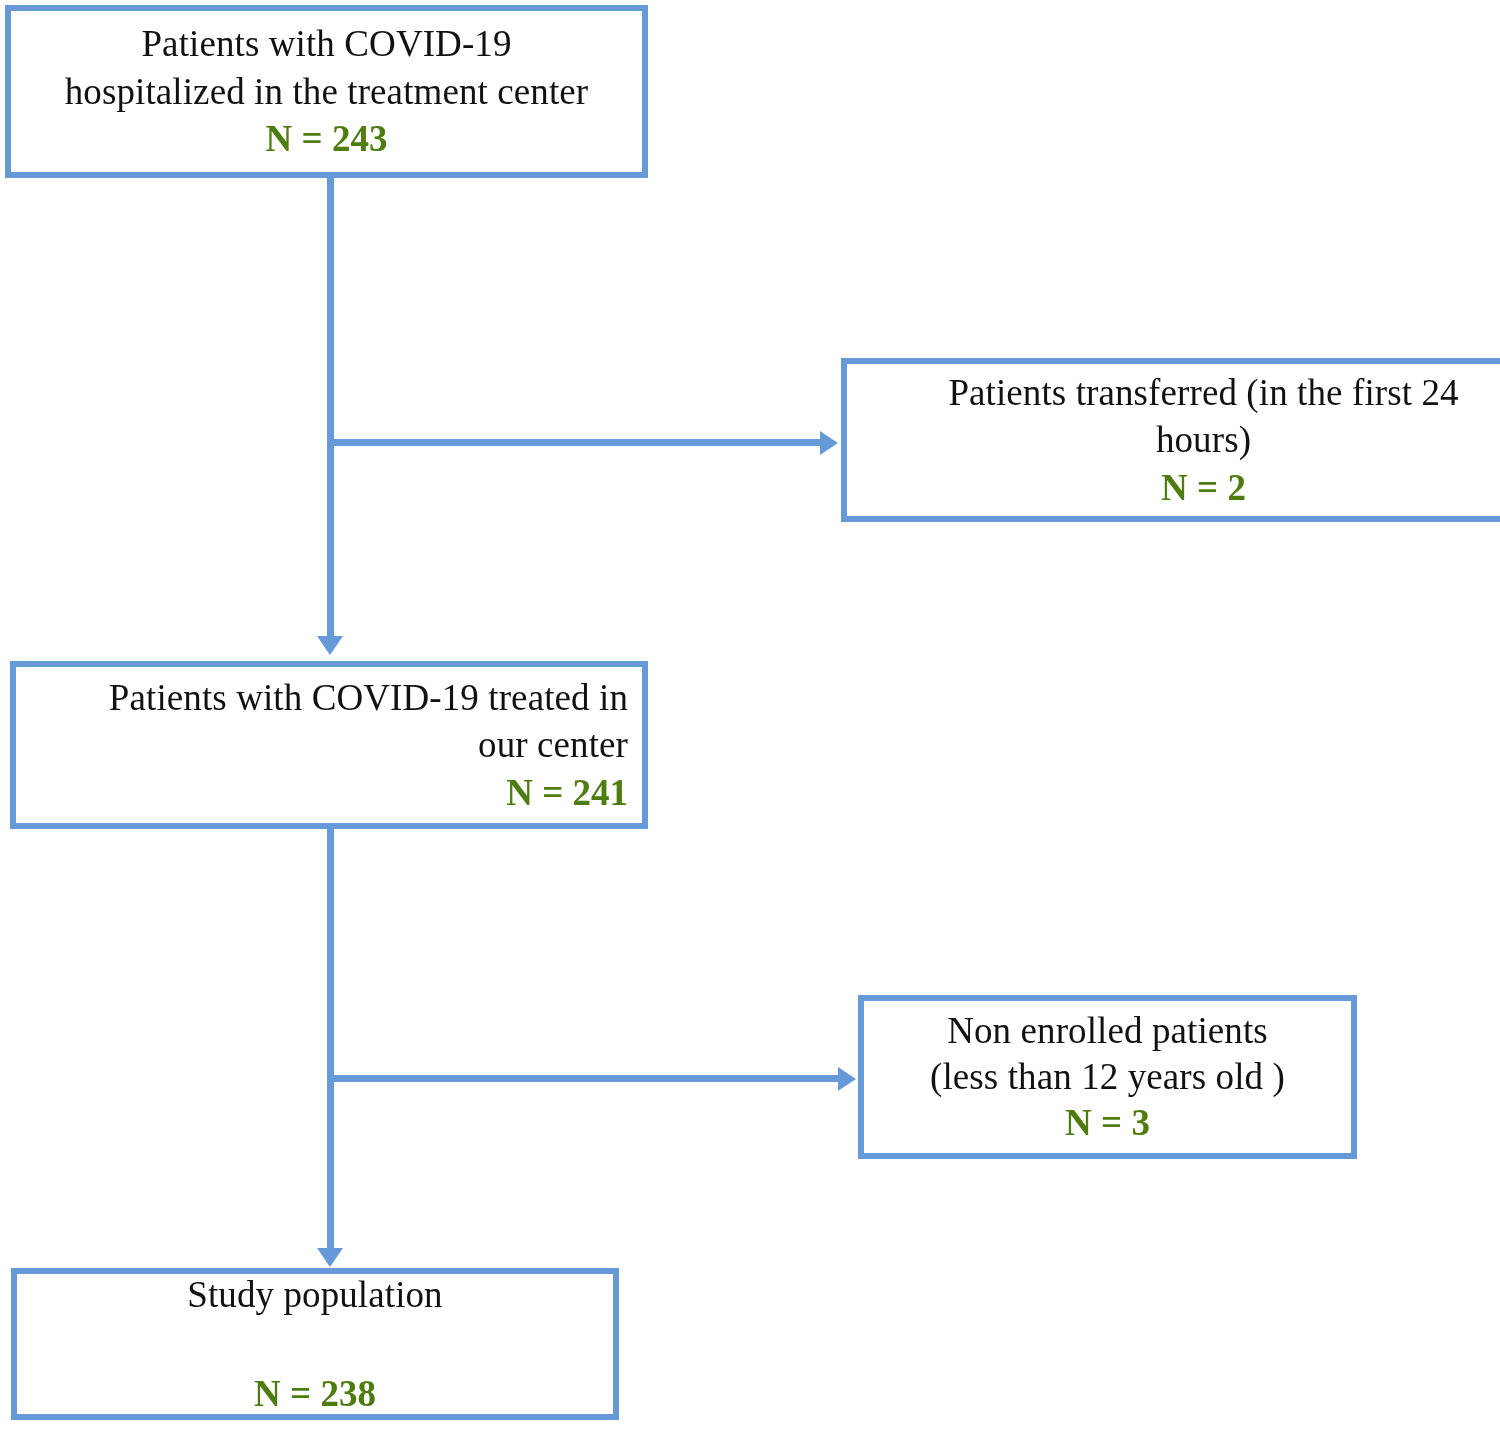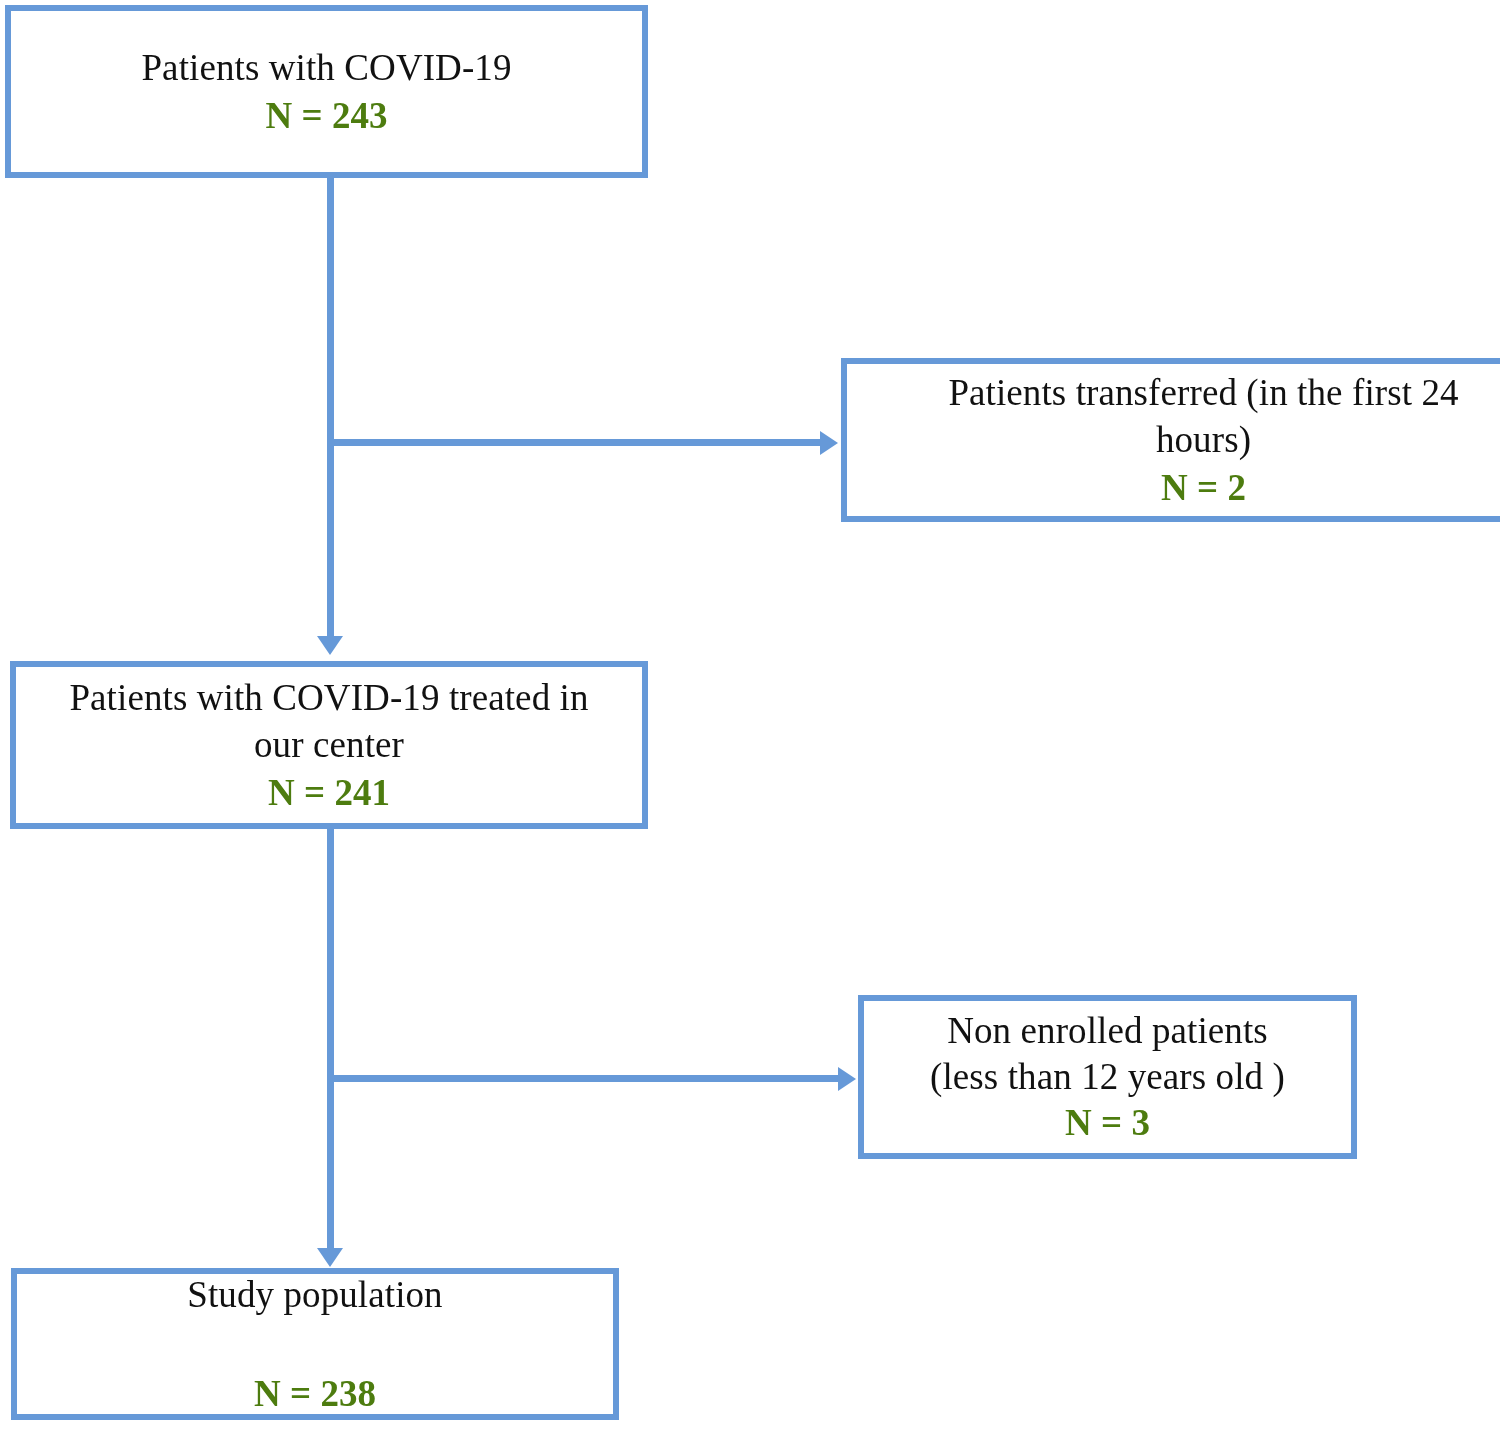--- a/index.html
+++ b/index.html
@@ -94,30 +94,31 @@
   <div class="arrow-right" style="left:820px; top:431px;"></div>
 
   <div class="conn-v" style="left:327px; top:829px; height:421px;"></div>
   <div class="arrow-down" style="left:317px; top:1248px;"></div>
 
   <div class="conn-h" style="left:330px; top:1075px; width:510px;"></div>
   <div class="arrow-right" style="left:838px; top:1067px;"></div>
 
   <div class="flow-box box-1" style="left:5px; top:5px; width:643px; height:173px;">
     <span class="box-line">Patients with COVID-19</span>
+    <span class="box-line">hospitalized in the treatment center</span>
     <span class="box-count">N = 243</span>
   </div>
 
   <div class="flow-box box-2" style="left:841px; top:358px; width:725px; height:164px;">
     <span class="box-line">Patients transferred (in the first 24</span>
     <span class="box-line">hours)</span>
     <span class="box-count">N = 2</span>
   </div>
 
-  <div class="flow-box box-3" style="left:10px; top:661px; width:638px; height:168px;">
+  <div class="flow-box box-3" style="left:10px; top:661px; width:638px; height:168px;align-items:flex-end;">
     <span class="box-line">Patients with COVID-19 treated in</span>
     <span class="box-line">our center</span>
     <span class="box-count">N = 241</span>
   </div>
 
   <div class="flow-box box-4" style="left:858px; top:995px; width:499px; height:164px;">
     <span class="box-line">Non enrolled patients</span>
     <span class="box-line">(less than 12 years old )</span>
     <span class="box-count">N = 3</span>
   </div>

